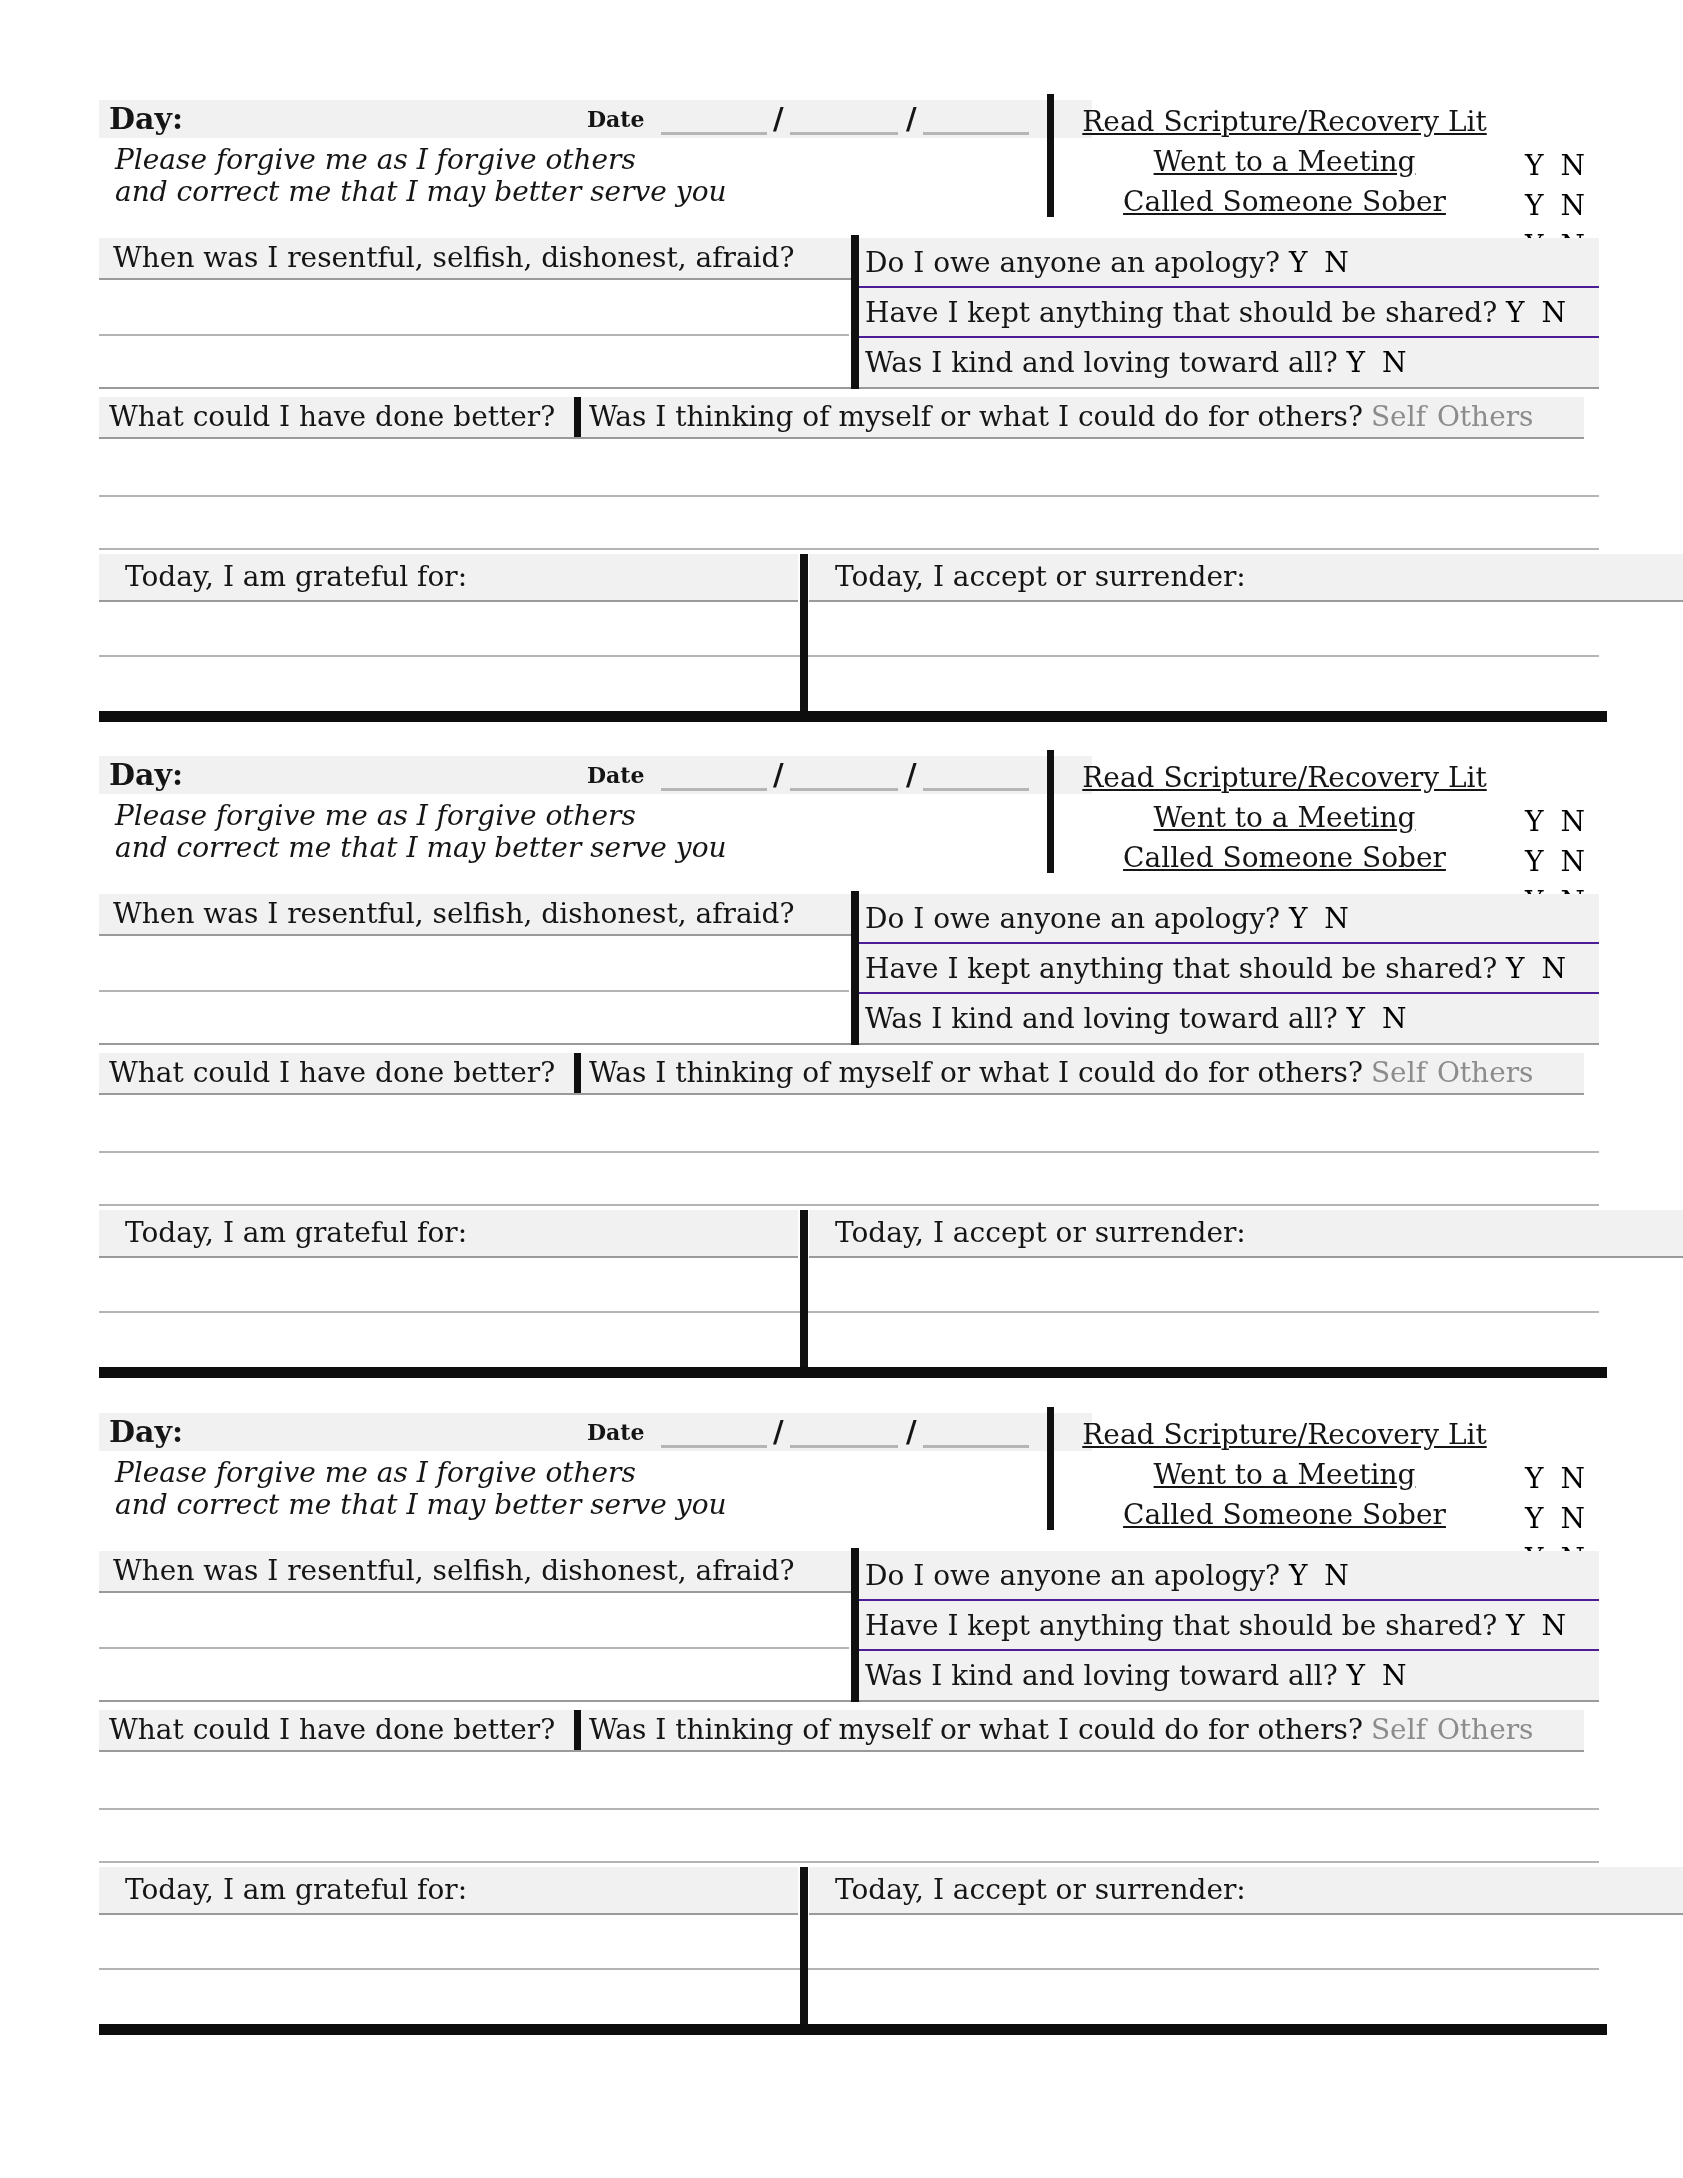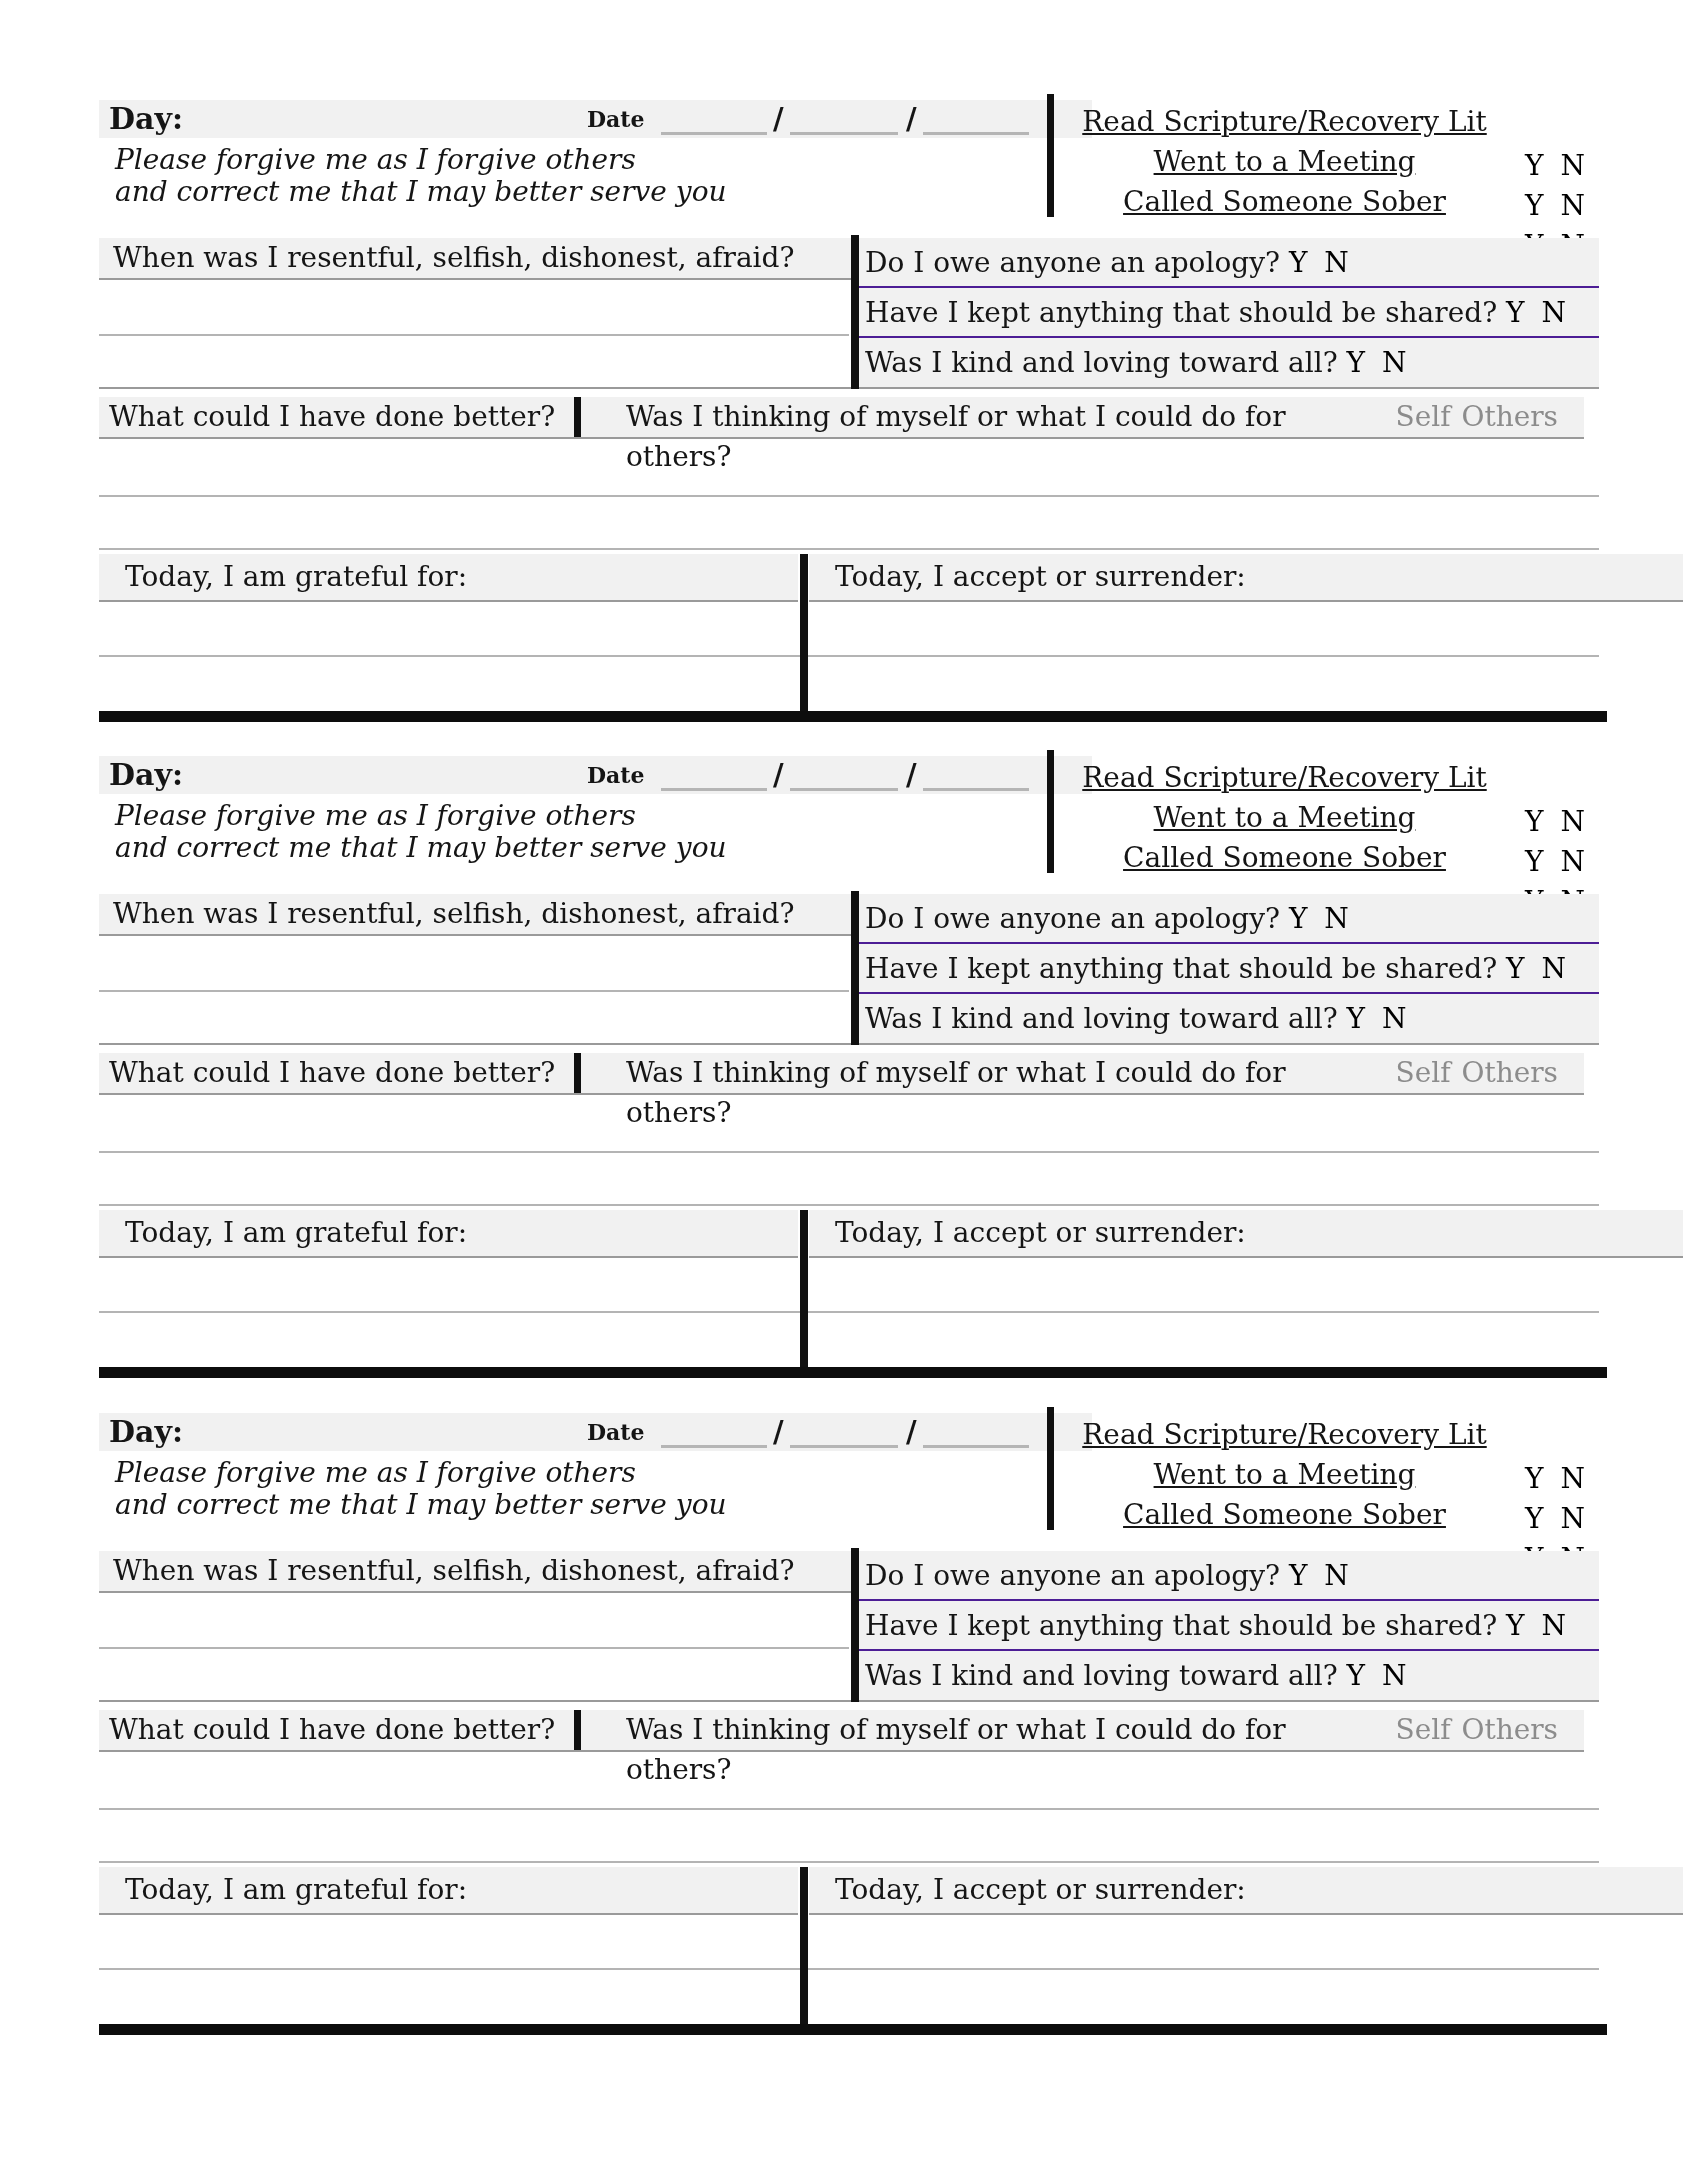--- a/index.html
+++ b/index.html
@@ -46,21 +46,21 @@
   .wline{position:absolute;left:0;height:0;border-top:2px solid #b4b4b4;z-index:1;}
   .wl-a{top:234px;width:750px;}
   .wl-b{top:287px;width:1500px;border-top-color:#9a9a9a;}
   .wl-c{top:395px;width:1500px;}
   .wl-d{top:448px;width:1500px;}
   .wl-e{top:555px;width:1500px;}
   
   .better-row{position:absolute;left:0;top:297px;width:1485px;height:40px;background:#f1f1f1;
               border-bottom:2px solid #9a9a9a;line-height:40px;}
   .better-lbl{position:absolute;left:10px;top:0;line-height:40px;}
-  .think{position:absolute;left:490px;right:26px;top:0;display:flex;justify-content:flex-start;line-height:40px;margin-left:37px;}
+  .think{position:absolute;left:490px;right:26px;top:0;display:flex;justify-content:flex-start;line-height:40px;}
   .opts{color:#8c8c8c;word-spacing:2px;padding-left:8px;white-space:nowrap;}
   
   .today-hdr{position:absolute;top:454px;height:46px;background:#f1f1f1;border-bottom:2px solid #9a9a9a;
              line-height:46px;box-sizing:content-box;}
   .t-left{left:0;width:699px;}
   .t-right{left:710px;width:950px;}
   .today-hdr span{padding-left:26px;}
   
   .thick-bar{position:absolute;left:0;top:611px;width:1508px;height:11px;background:#0d0d0d;z-index:4;}
 </style>

